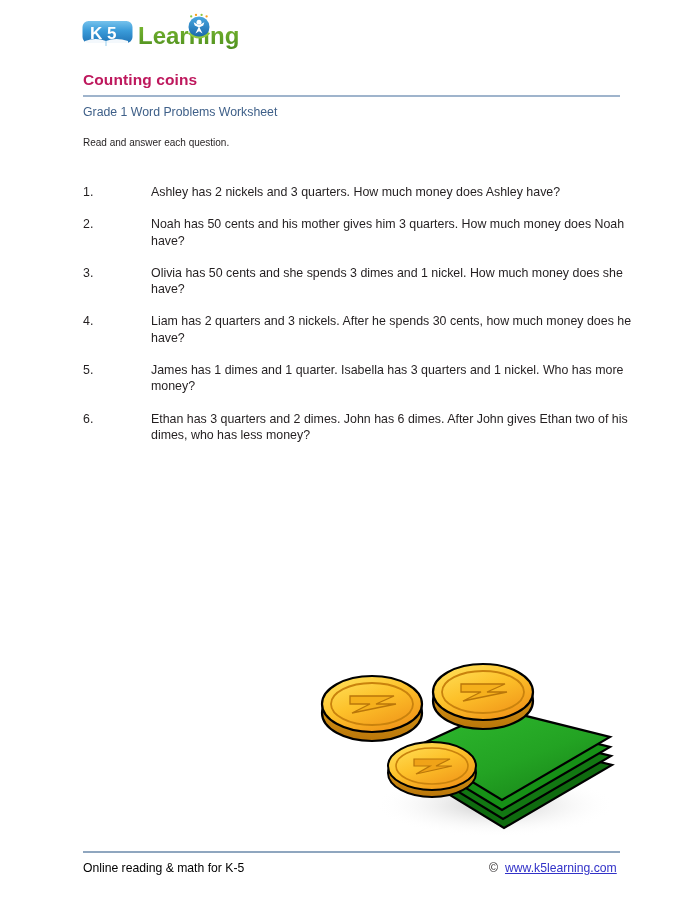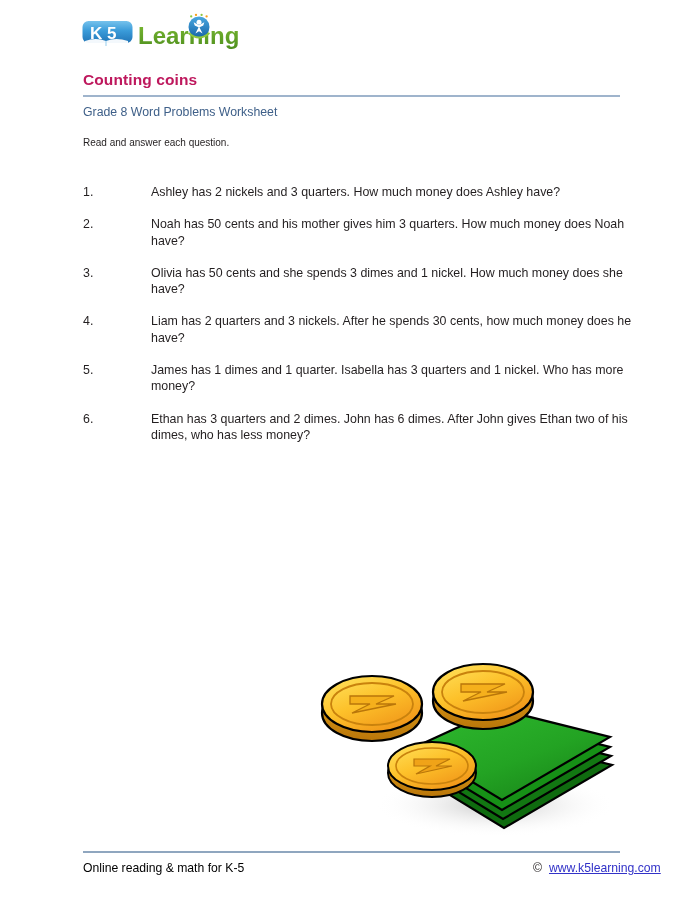--- a/index.html
+++ b/index.html
@@ -108,21 +108,21 @@
   }
   .footer-left {
     position: absolute;
     left: 83px;
     top: 861px;
     font-size: 12.2px;
     color: #000000;
   }
   .footer-right {
     position: absolute;
-    left: 533px;
+    left: 489px;
     top: 861px;
     font-size: 12.2px;
     color: #231f20;
     white-space: nowrap;
   }
   .copy-mark { margin-right: 7px; }
   .footer-link {
     color: #3232c8;
     text-decoration: underline;
   }
@@ -167,21 +167,21 @@
       <circle cx="8" cy="0.9" r="1.15" fill="#f9a01b"></circle>
       <circle cx="13.6" cy="0.9" r="1.15" fill="#8dc63f"></circle>
       <circle cx="18.6" cy="2.4" r="1.15" fill="#f9a01b"></circle>
       <path d="M0.5 19 Q11 28 21.5 19" stroke="#8dc63f" stroke-width="1.8" fill="none"></path>
     </g>
   </svg>
 </div>
 
 <div class="page-title">Counting coins</div>
 <div class="title-rule"></div>
-<div class="subtitle">Grade 8 Word Problems Worksheet</div>
+<div class="subtitle">Grade 1 Word Problems Worksheet</div>
 <div class="instruction">Read and answer each question.</div>
 
 <div class="questions">
 
   <div class="question q-1">
     <span class="q-num">1.</span>
     <span class="q-text">Ashley has 2 nickels and 3 quarters. How much money does Ashley have?</span>
   </div>
 
   <div class="question q-2">

